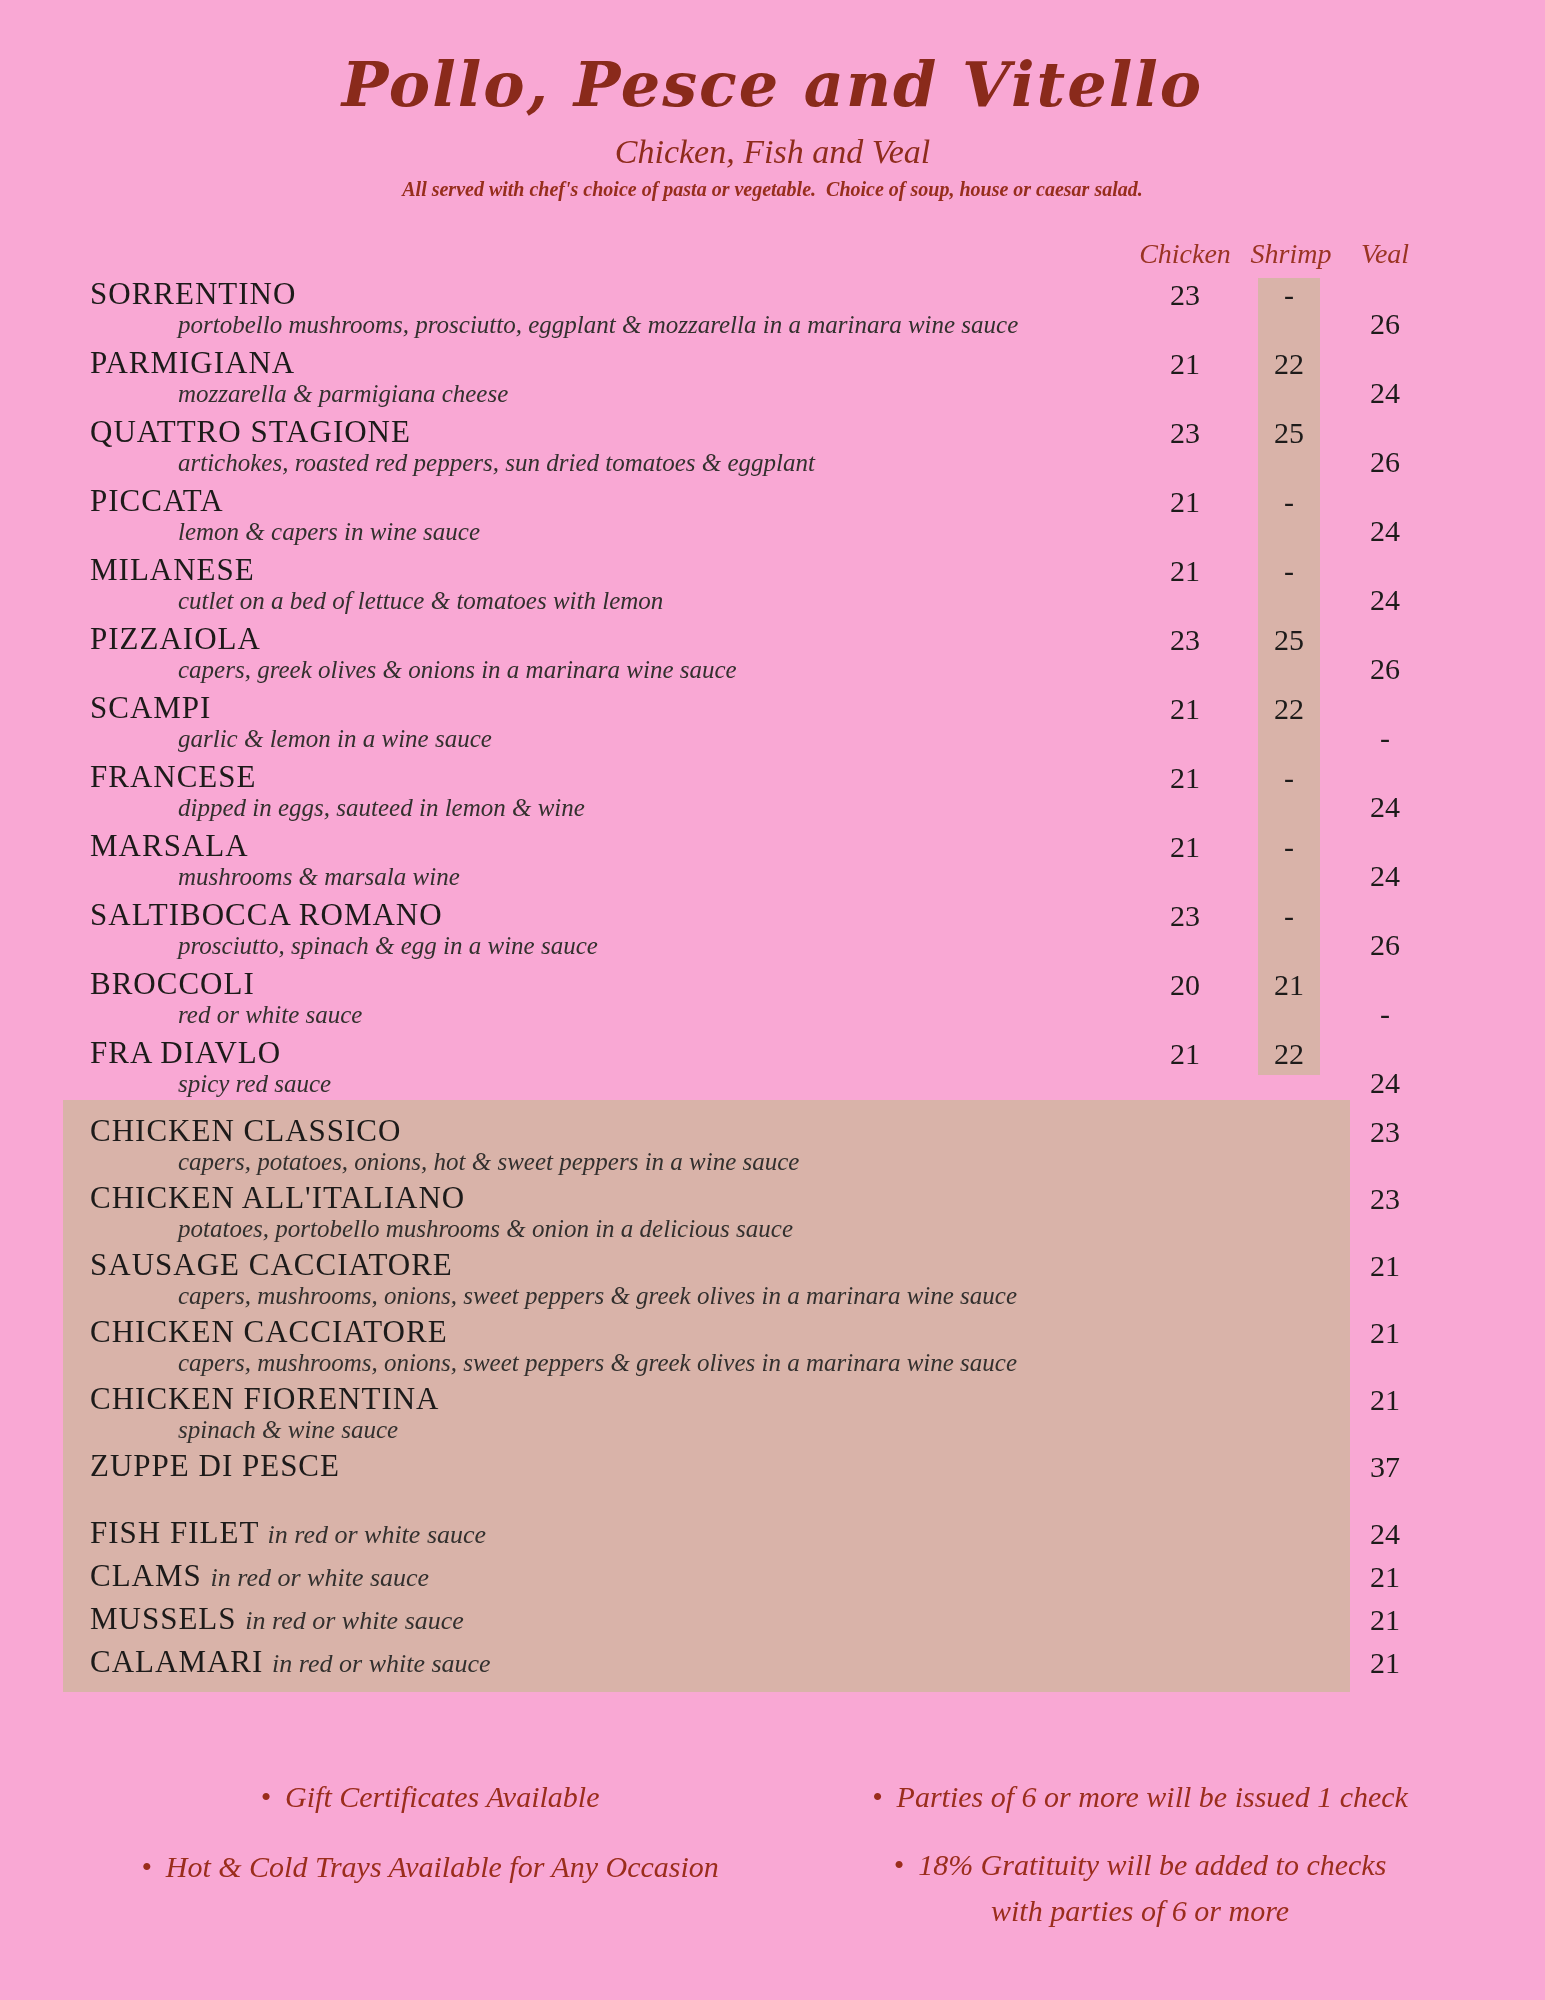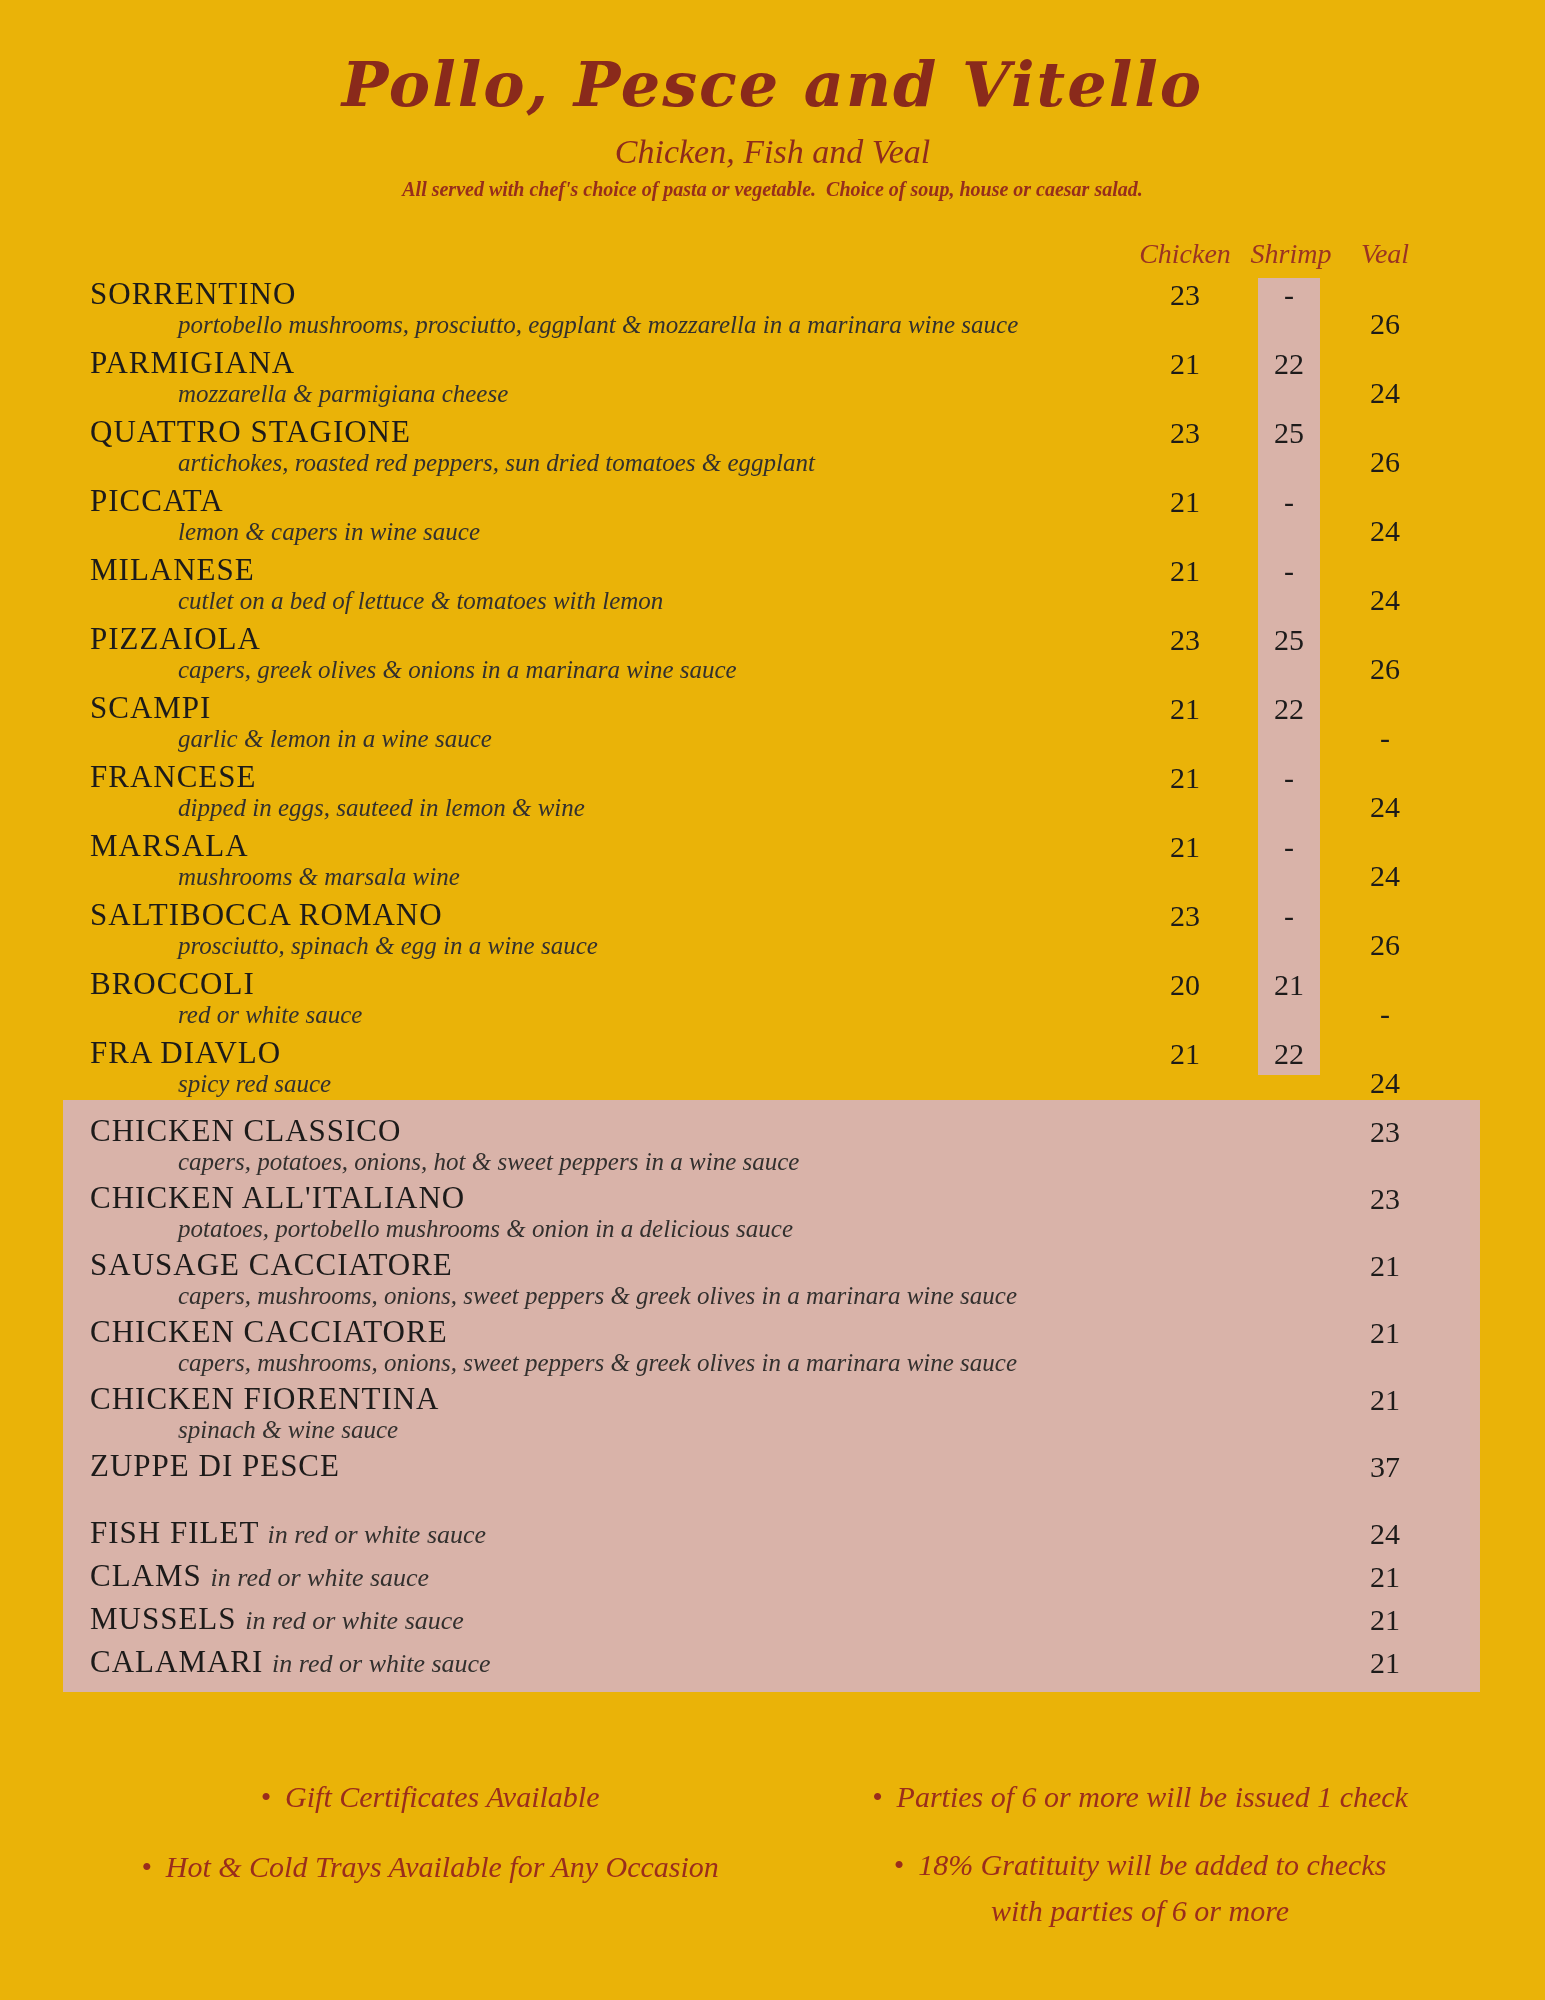--- a/index.html
+++ b/index.html
@@ -1,19 +1,19 @@
 <!DOCTYPE html>
 <html><head>
 <meta charset="utf-8">
 <style>
   html,body{margin:0;padding:0;background:#ffffff;}
   .page{
     position:relative;
     width:1545px;height:2000px;
-    background:#eab308;
+    background:#f9a8d4;
     overflow:hidden;
     font-family:"Liberation Serif", serif;
   }
   
   .title{
     position:absolute;top:48px;left:0;right:0;
     text-align:center;
     font-family:"DejaVu Serif", serif;
     font-style:italic;font-weight:bold;
     font-size:62px;letter-spacing:2px;
@@ -70,21 +70,21 @@
     text-align:center;
     font-size:30px;
     color:#1d1b1a;
   }
   .price.c{left:1145px;width:80px;}
   .price.s{left:1251px;width:76px;}
   .price.v{left:1345px;width:80px;margin-top:29px;}
   
   .shaded-block{
     position:absolute;
-    left:63px;top:1100px;width:1417px;height:592px;
+    left:63px;top:1100px;width:1287px;height:592px;
     background:#d9b3a9;
     box-sizing:border-box;
     padding-top:13px;
   }
   .srow{position:relative;height:67px;}
   .srow .iname{left:27px;}
   .srow .idesc{left:115px;}
   .srow .price,.srow-line .price{left:1282px;width:80px;}
   .srow-line{position:relative;height:43px;}
   .line-label{

